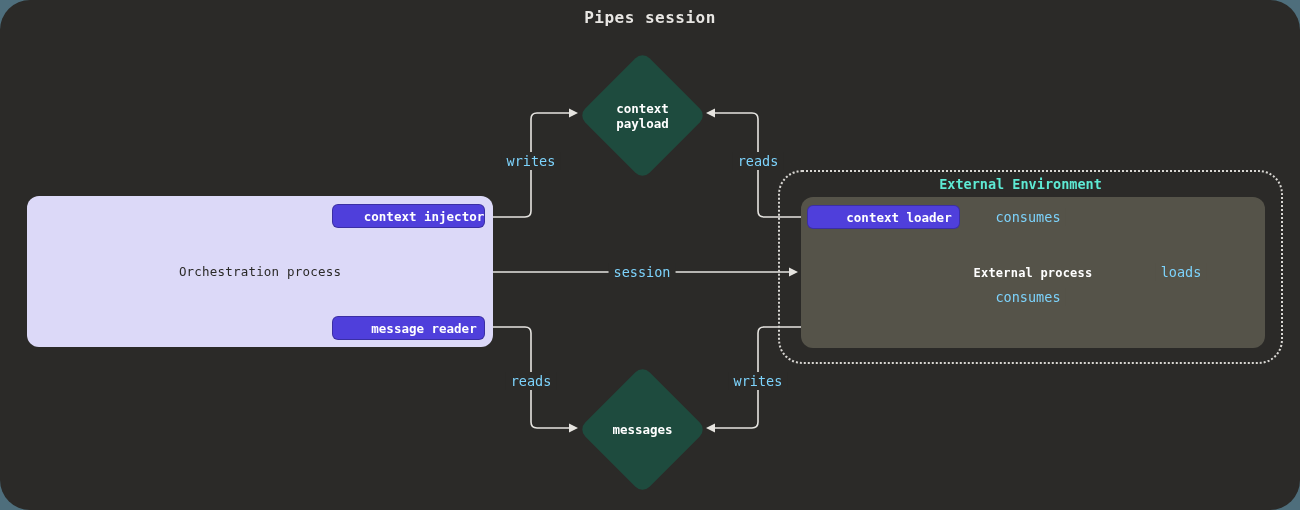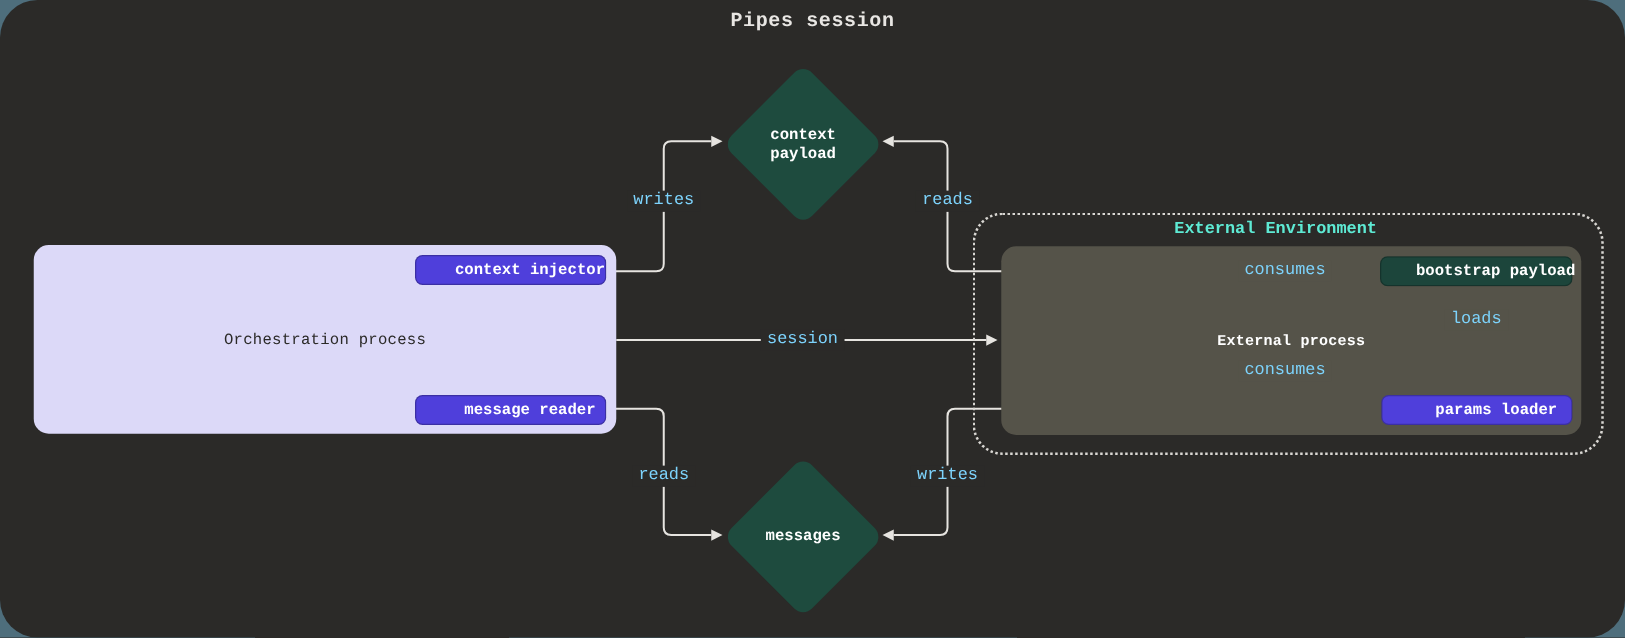--- a/index.html
+++ b/index.html
@@ -8,21 +8,20 @@
     background:#4e6e7c;
     font-family:"DejaVu Sans Mono","Liberation Mono",monospace;
     overflow:hidden;
   }
   .canvas{
     position:relative;
     width:1300px;height:510px;
     background:#2b2a28;
     border-radius:30px;
     overflow:hidden;
-    font-family:Liberation Mono, monospace;
   }
   .title{
     position:absolute;left:0;top:8px;width:100%;
     text-align:center;
     color:#e8e6e3;font-size:16px;font-weight:bold;letter-spacing:.5px;
   }
   svg.edges{position:absolute;left:0;top:0;width:1300px;height:510px;}
   svg.edges path{fill:none;stroke:#e6e4e0;stroke-width:1.6;}
   svg.edges polygon{fill:#e6e4e0;stroke:none;}
 
@@ -137,25 +136,24 @@
   </div>
   <div class="badge" style="left:332px;top:204px;">context injector</div>
   <div class="badge" style="left:332px;top:316px;">message reader</div>
 
   <div class="ext-env"></div>
   <div class="ext-env-label">External Environment</div>
 
   <div class="ext-process">
     <div class="ext-process-label">External process</div>
   </div>
-  <div class="badge green" style="left:1104px;top:205px;width:154px;">bootstrap payload</div>
-  <div class="badge" style="left:1105px;top:316px;">params loader</div>
+  <div class="badge" style="left:807px;top:205px;">context loader</div>
 
   <div class="edge-label" style="left:531px;top:161px;">writes</div>
   <div class="edge-label" style="left:758px;top:161px;">reads</div>
   <div class="edge-label" style="left:642px;top:272px;">session</div>
   <div class="edge-label" style="left:531px;top:381px;">reads</div>
   <div class="edge-label" style="left:758px;top:381px;">writes</div>
   <div class="edge-label on-gray" style="left:1028px;top:217px;">consumes</div>
   <div class="edge-label on-gray" style="left:1028px;top:297px;">consumes</div>
-  <div class="edge-label on-gray" style="left:1181px;top:256px;">loads</div>
+  <div class="edge-label on-gray" style="left:1181px;top:272px;">loads</div>
 
 </div>
 
 </body></html>

